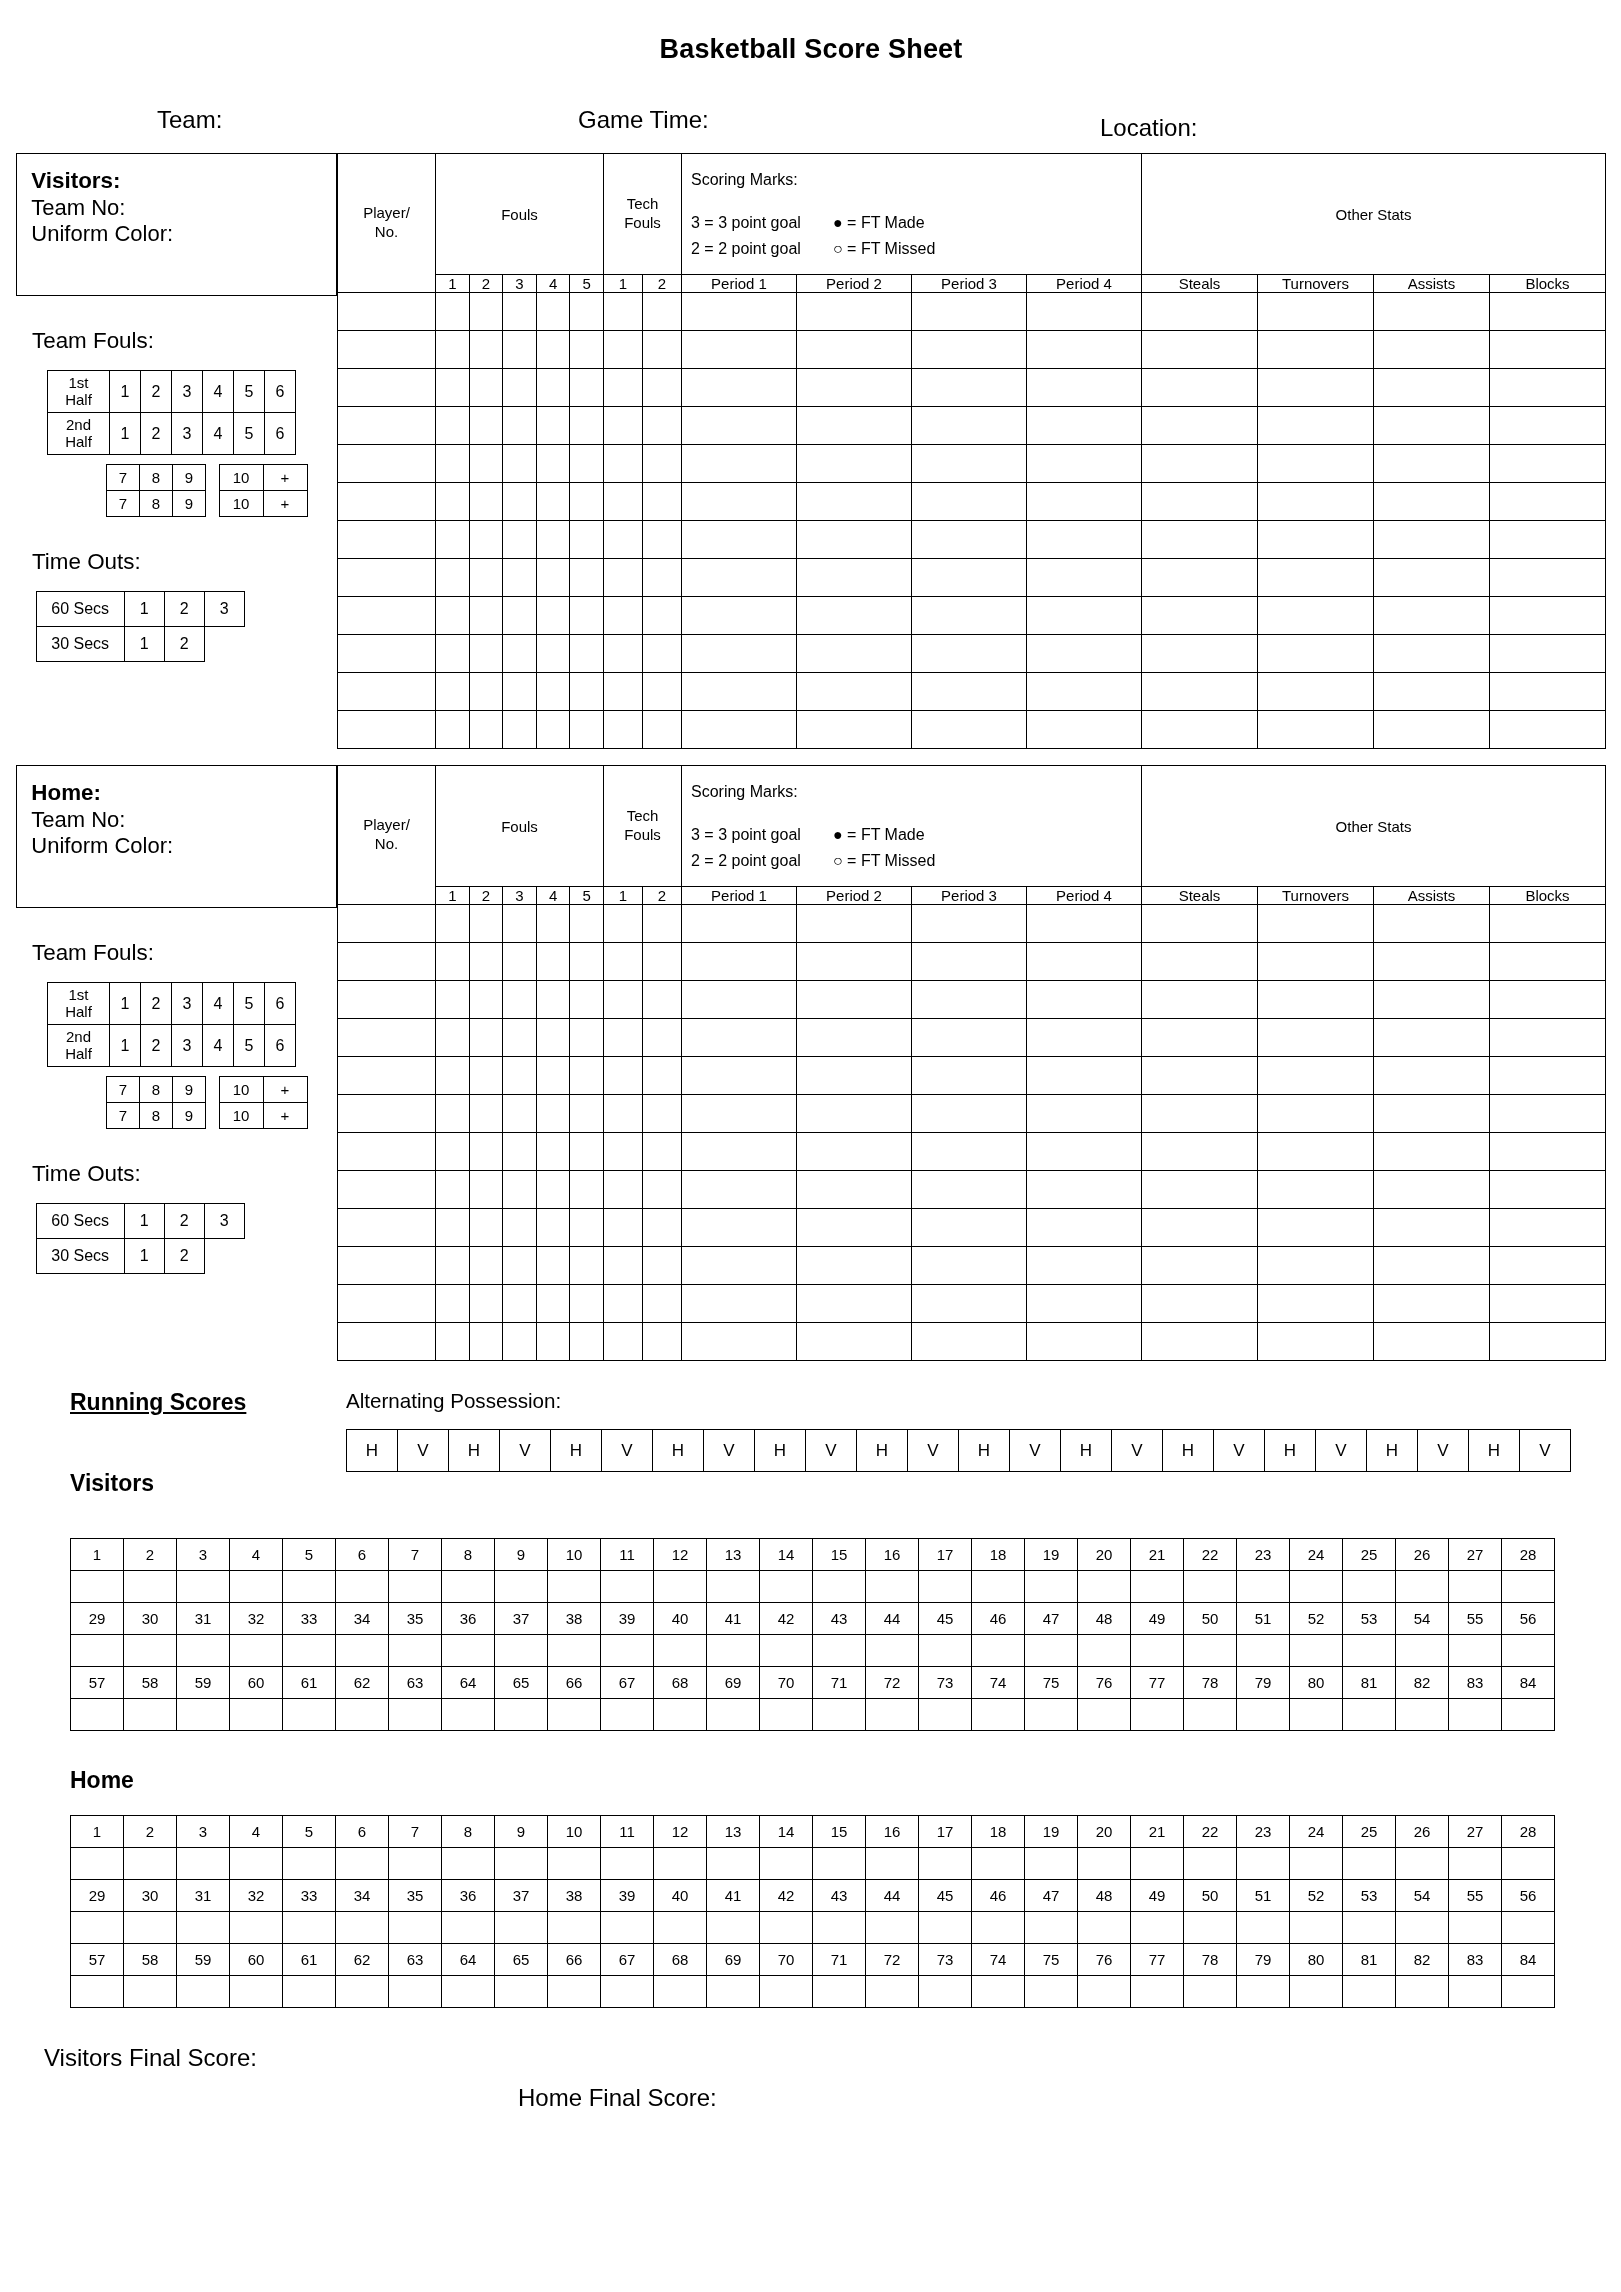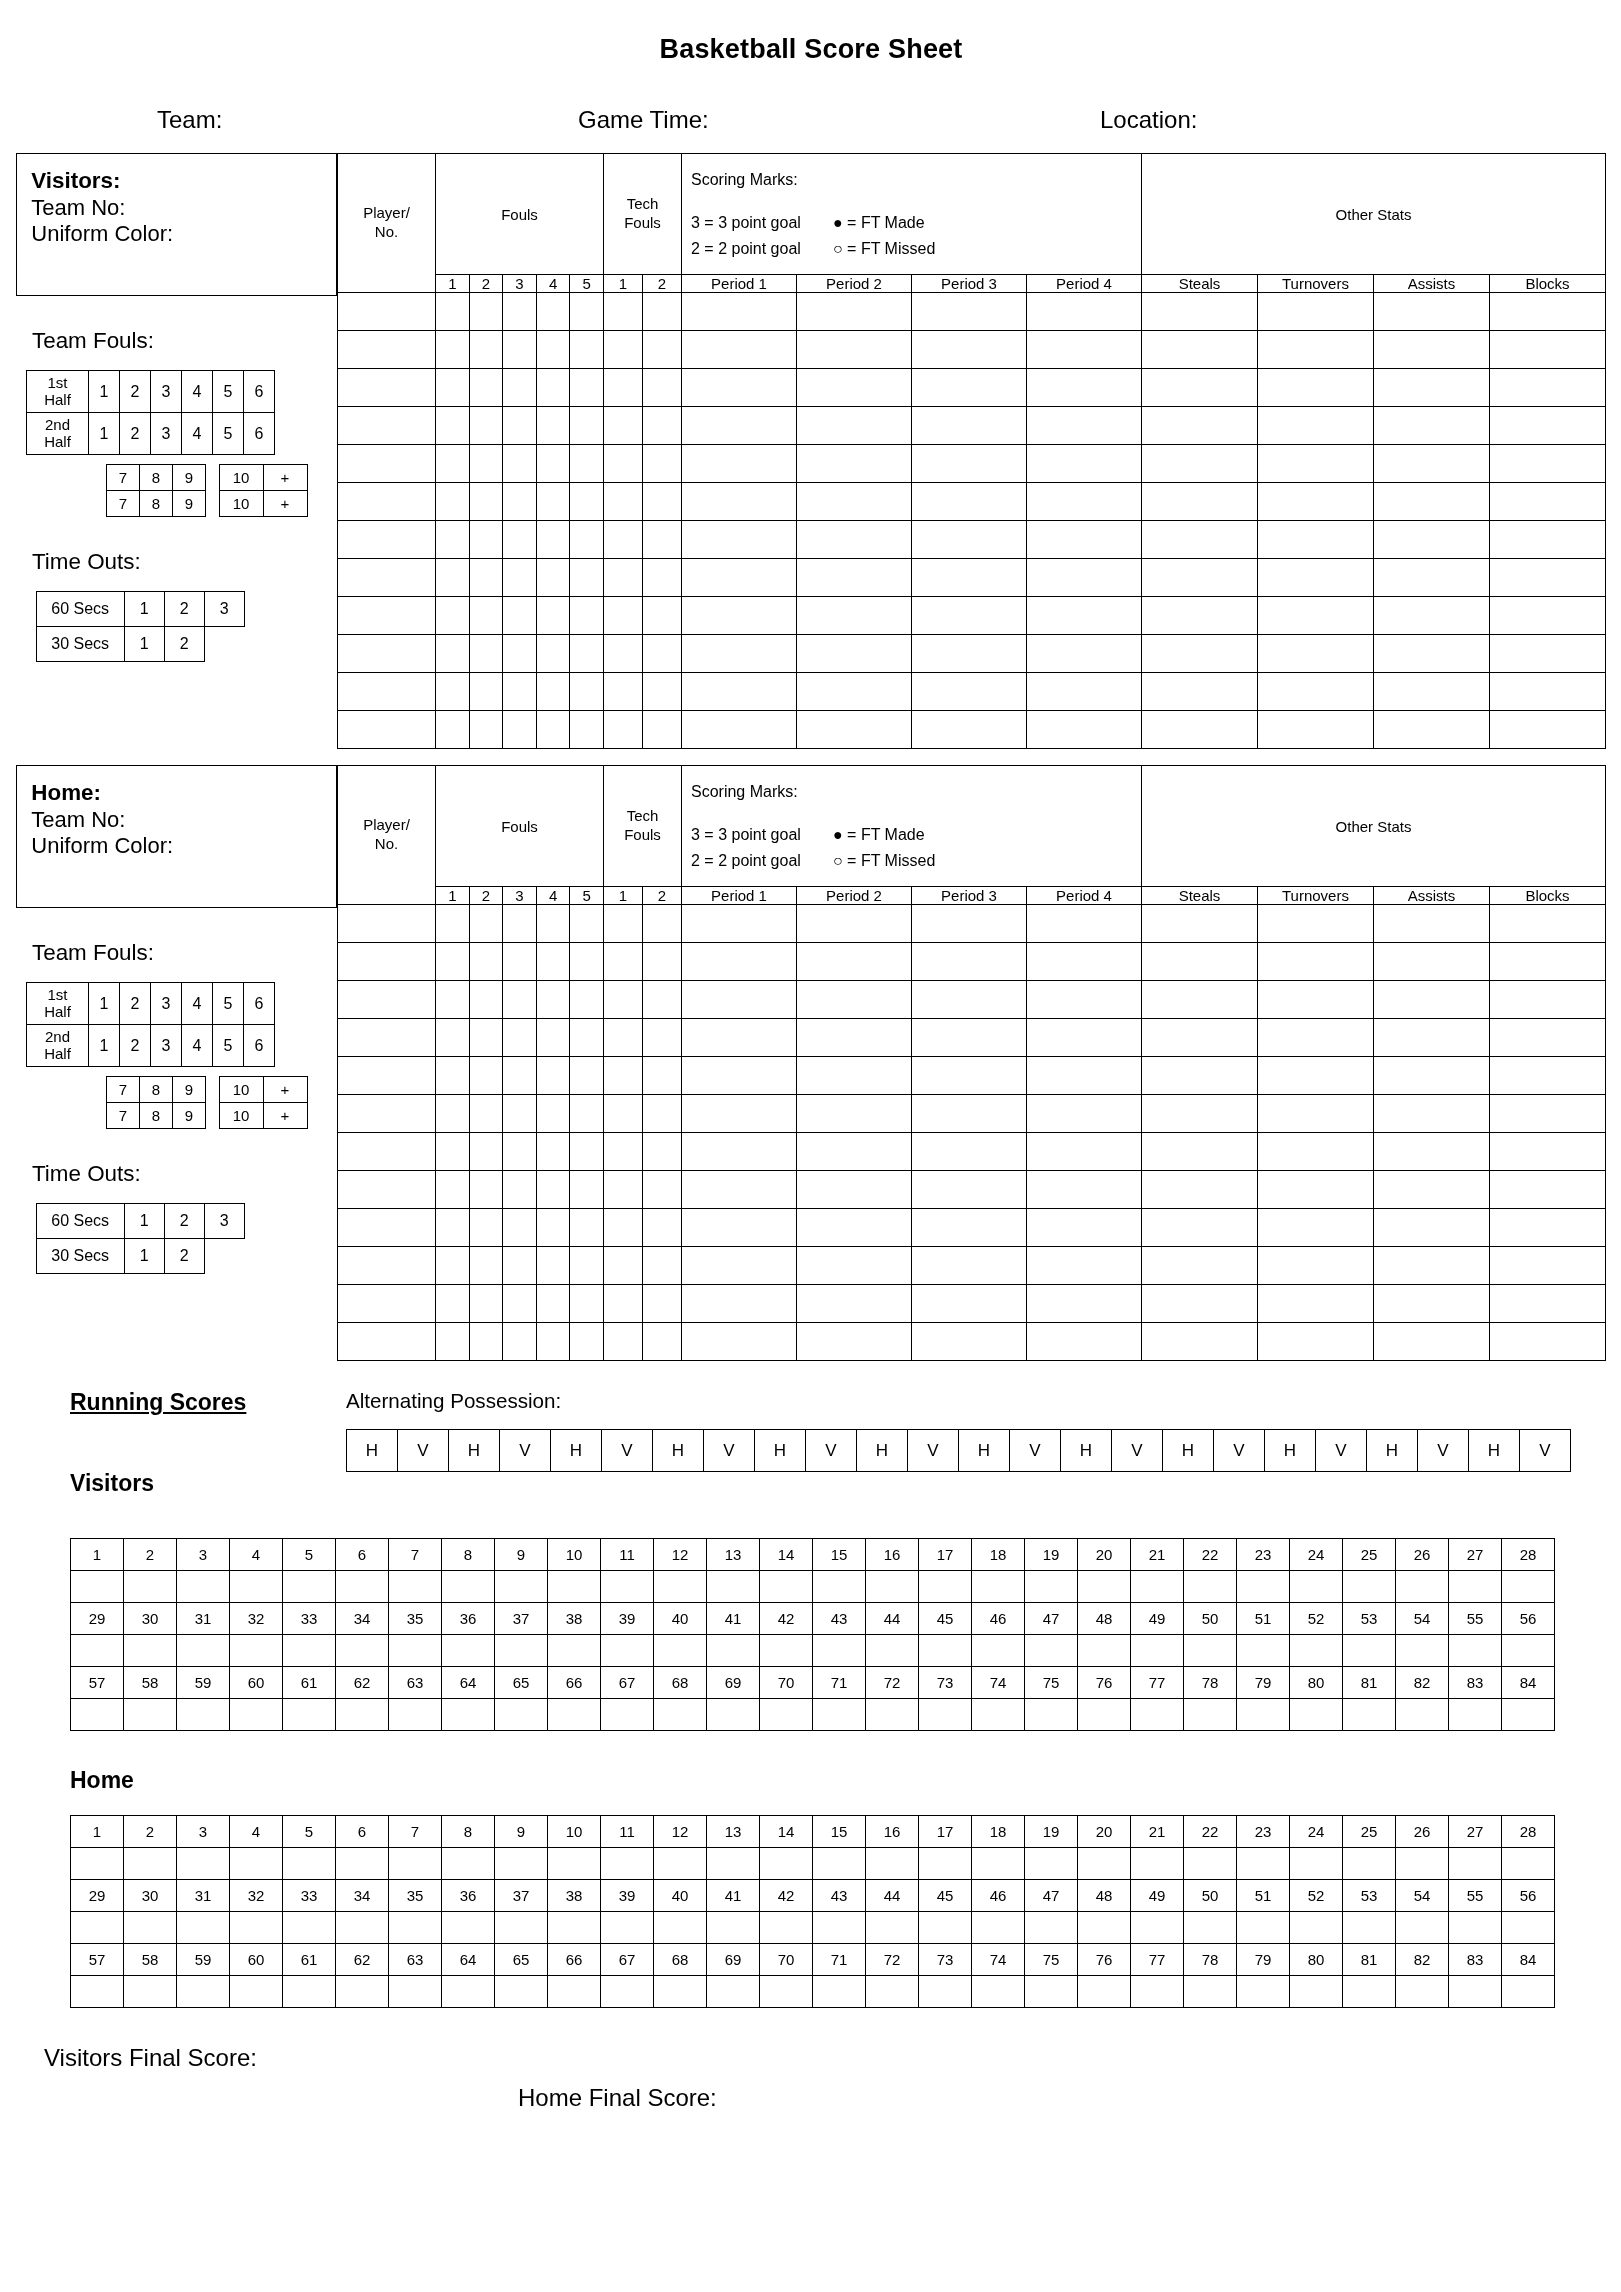--- a/index.html
+++ b/index.html
@@ -30,21 +30,21 @@
     height: 47px;
     margin-top: 41px;
   }
   .meta-label {
     position: absolute;
     font-size: 24px;
     white-space: nowrap;
   }
   .meta-date      { left: 157px;  top: 0; }
   .meta-gametime  { left: 578px;  top: 0; }
-  .meta-location  { left: 1100px; top: 0; }
+  .meta-location  { left: 1100px; top: 8px; }
 
   
   table.grid {
     border-collapse: collapse;
   }
   table.grid td, table.grid th {
     border: 1.3px solid #000;
     font-weight: normal;
     font-size: 16px;
     text-align: center;
@@ -84,21 +84,21 @@
     line-height: 1.18;
   }
 
   .team-fouls-label,
   .timeouts-label {
     font-size: 22.4px;
     margin: 32px 0 16px 16px;
   }
 
   table.team-fouls-main {
-    margin-left: 10px;
+    margin-left: 31px;
   }
   table.team-fouls-main td {
     height: 41px;
   }
   table.team-fouls-main td.half-label {
     width: 61px;
     font-size: 15px;
     line-height: 1.12;
   }
   table.team-fouls-main td.num {

